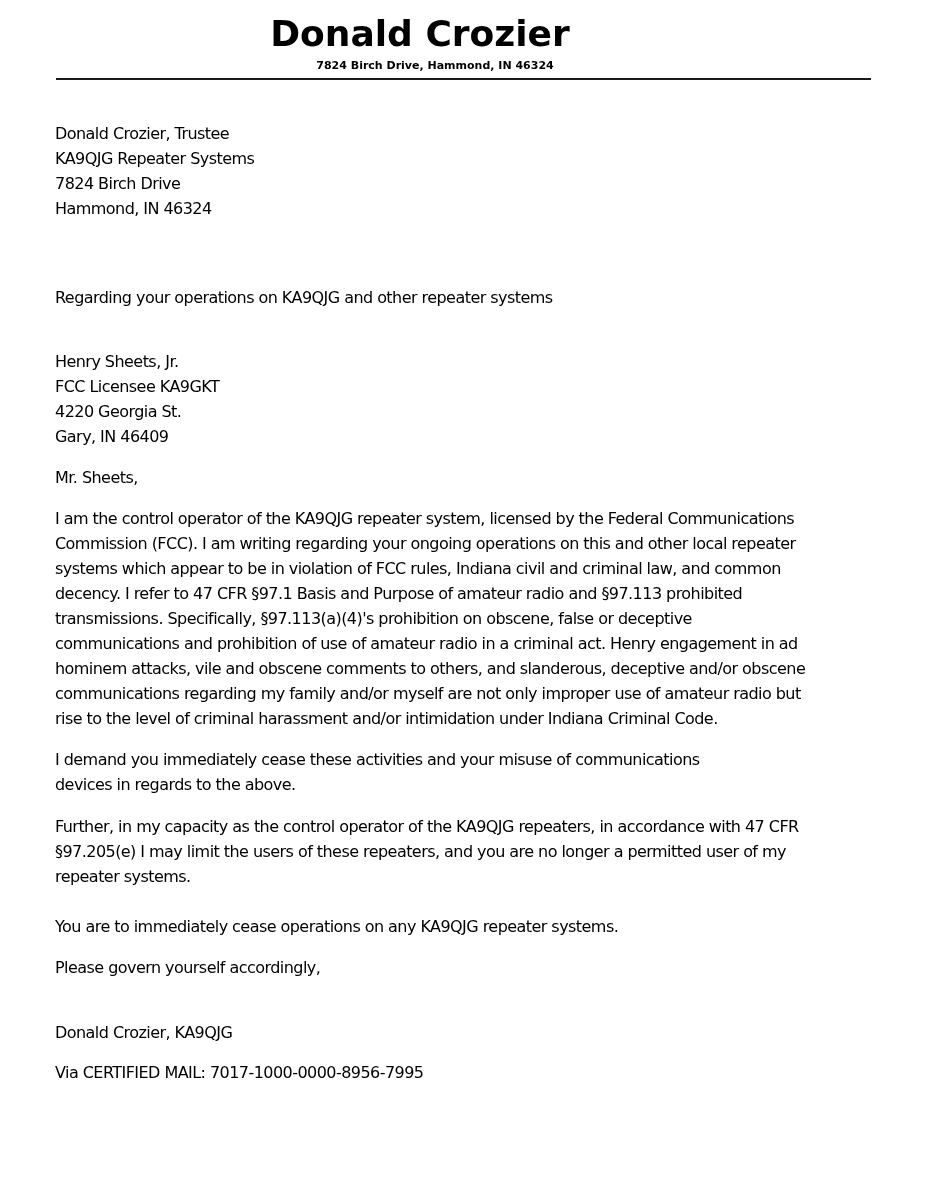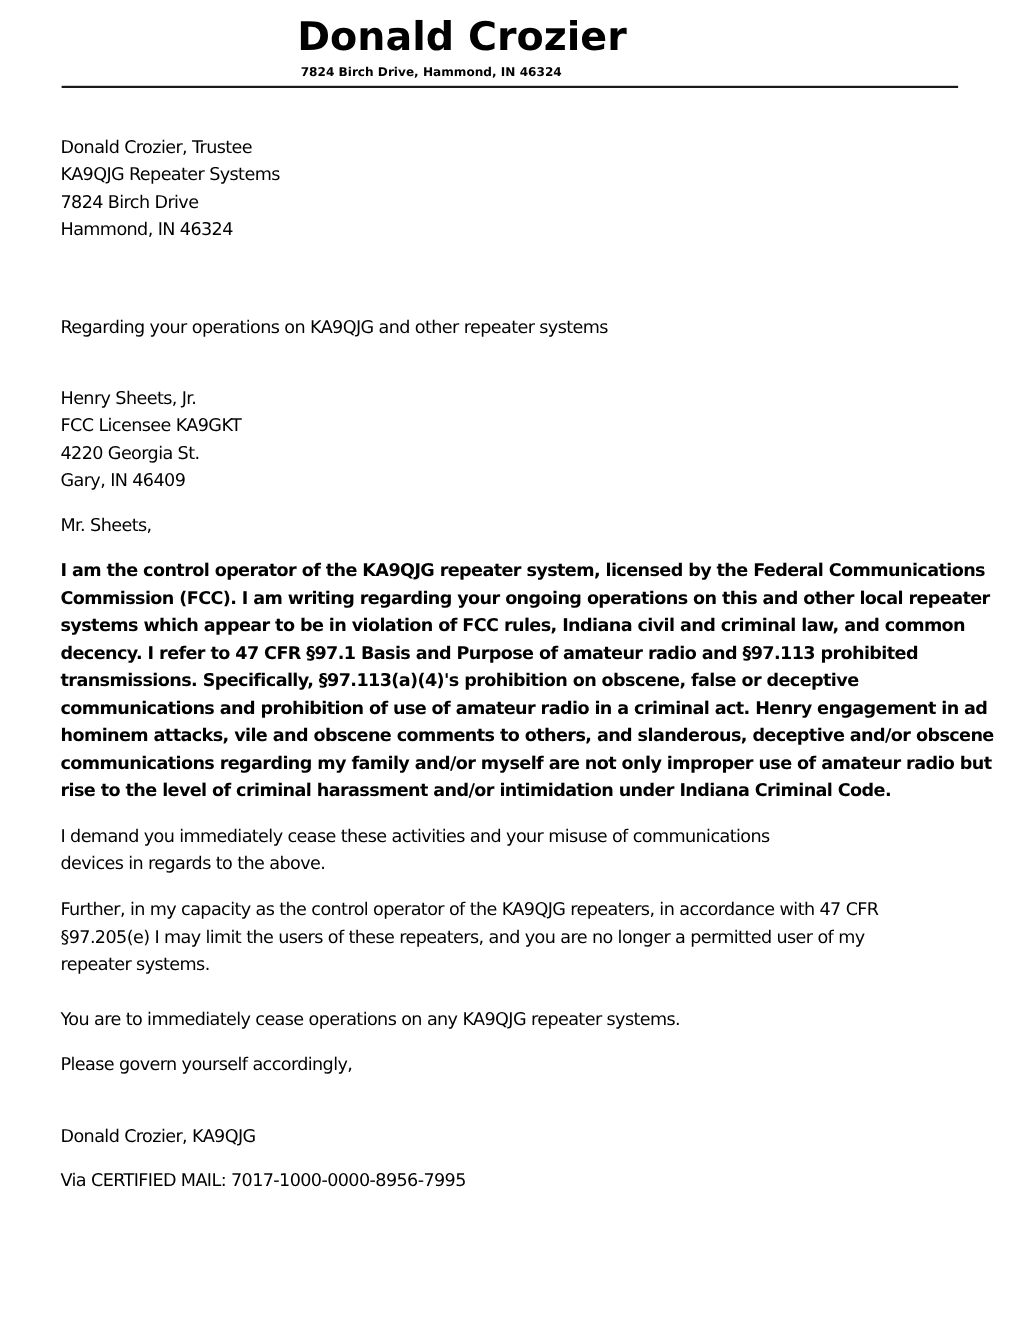--- a/index.html
+++ b/index.html
@@ -29,20 +29,21 @@
     }
     .letterhead-address {
       position: absolute;
       left: 0;
       width: 784px;
       top: 59px;
       text-align: center;
       font-weight: bold;
       font-size: 11px;
       line-height: 14px;
+      padding-left: 43px;
     }
     .letterhead-rule {
       position: absolute;
       left: 56px;
       top: 78px;
       width: 815px;
       height: 0;
       border-top: 2px solid #1a1a1a;
     }
     .body-text {
@@ -77,21 +78,21 @@
 
 <div class="body-text" style="top:349px;">
   <span class="line">Henry Sheets, Jr.</span>
   <span class="line">FCC Licensee KA9GKT</span>
   <span class="line">4220 Georgia St.</span>
   <span class="line">Gary, IN 46409</span>
 </div>
 
 <div class="body-text" style="top:465px;">Mr. Sheets,</div>
 
-<div class="body-text" style="top:506px;font-weight:bold;">
+<div class="body-text" style="top:506px;">
   <span class="line">I am the control operator of the KA9QJG repeater system, licensed by the Federal Communications</span>
   <span class="line">Commission (FCC).  I am writing regarding your ongoing operations on this and other local repeater</span>
   <span class="line">systems which appear to be in violation of FCC rules, Indiana civil and criminal law, and common</span>
   <span class="line">decency.  I refer to 47 CFR §97.1 Basis and Purpose of amateur radio and §97.113 prohibited</span>
   <span class="line">transmissions.  Specifically, §97.113(a)(4)'s prohibition on obscene, false or deceptive</span>
   <span class="line">communications and prohibition of use of amateur radio in a criminal act.  Henry engagement in ad</span>
   <span class="line">hominem attacks, vile and obscene comments to others, and slanderous, deceptive and/or obscene</span>
   <span class="line">communications regarding my family and/or myself are not only improper use of amateur radio but</span>
   <span class="line">rise to the level of criminal harassment and/or intimidation under Indiana Criminal Code.</span>
 </div>

